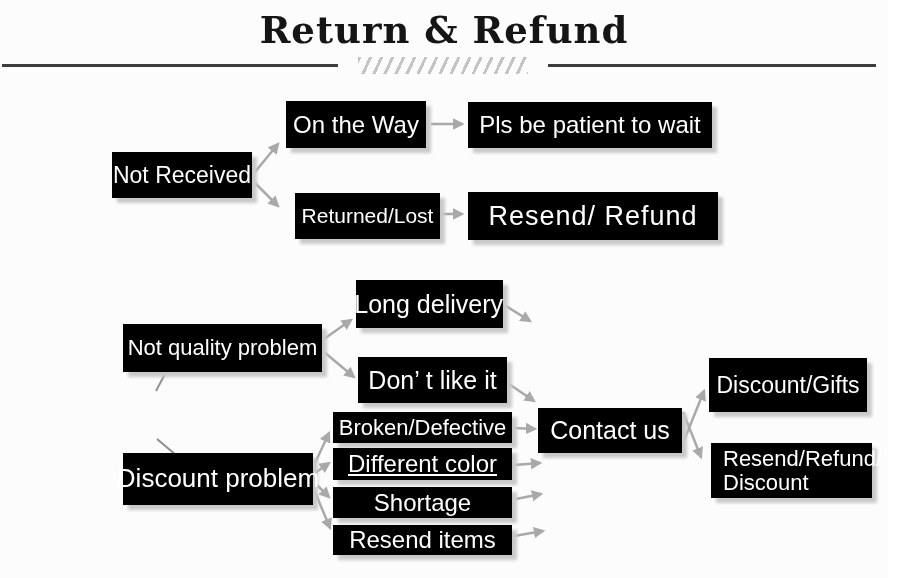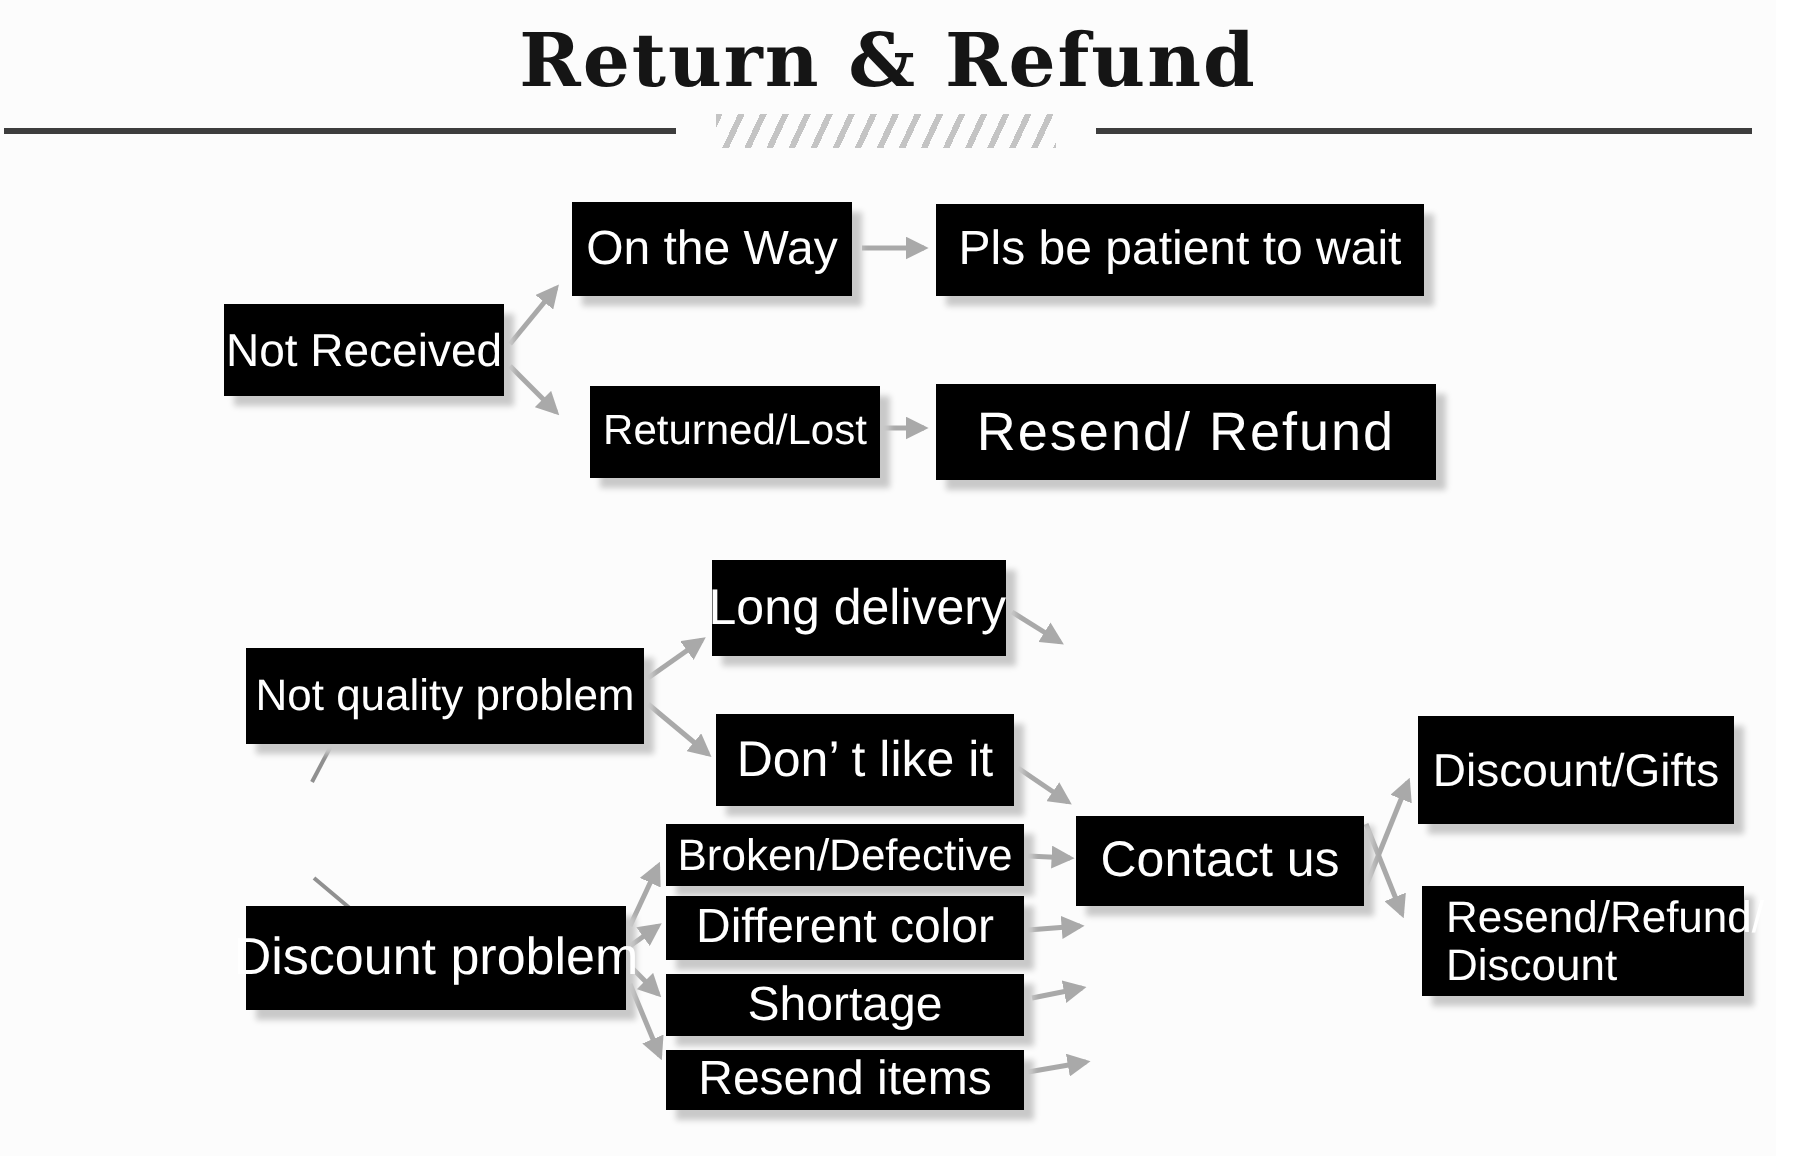--- a/index.html
+++ b/index.html
@@ -135,21 +135,21 @@
   </div>
 
   <div class="node" style="left:123px;top:453px;width:190px;height:52px;font-size:26px;">
     <span>Discount problem</span>
   </div>
 
   <div class="node" style="left:333px;top:412px;width:179px;height:31px;font-size:22px;">
     <span>Broken/Defective</span>
   </div>
 
-  <div class="node" style="left:333px;top:448px;width:179px;height:32px;font-size:24px;">
+  <div class="node" style="left:333px;top:448px;width:179px;height:32px;font-size:24px;text-decoration:underline;">
     <span>Different color</span>
   </div>
 
   <div class="node" style="left:333px;top:487px;width:179px;height:31px;font-size:24px;">
     <span>Shortage</span>
   </div>
 
   <div class="node" style="left:333px;top:525px;width:179px;height:30px;font-size:24px;">
     <span>Resend items</span>
   </div>

